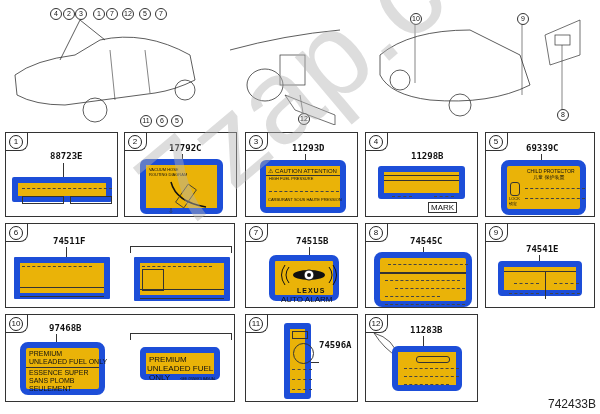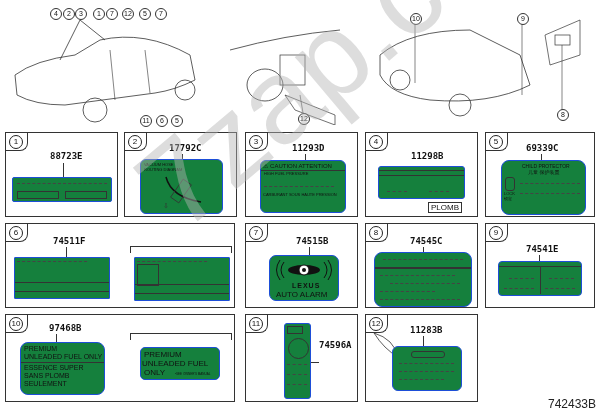--- a/index.html
+++ b/index.html
@@ -4,21 +4,21 @@
 <style>
   html, body { margin:0; padding:0; background:#ffffff; }
   body { width:600px; height:414px; position:relative; overflow:hidden;
          font-family:"Liberation Sans", sans-serif; color:#111; }
   .panel { position:absolute; border:1px solid #333; background:#fff; box-sizing:border-box; }
   .badge { position:absolute; left:0; top:0; width:22px; height:18px; border-right:1px solid #333; border-bottom:1px solid #333;
            border-bottom-right-radius:8px; box-sizing:border-box; }
   .badge span { position:absolute; left:3px; top:2px; width:12px; height:12px; border:1px solid #222; border-radius:50%;
                 font-size:8px; line-height:12px; text-align:center; }
   .pn { position:absolute; font-family:"DejaVu Sans Mono", monospace; font-weight:bold; font-size:9px; color:#111; }
-  .lbl { position:absolute; border:1px solid #1d4ed8; border-radius:6px; box-sizing:border-box; background:#15803d; }
+  .lbl { position:absolute; border:6px solid #1d4ed8; border-radius:6px; box-sizing:border-box; background:#eab308; }
   .line { position:absolute; background:#333; }
   .txt { position:absolute; font-family:"Liberation Sans", sans-serif; color:#111; white-space:nowrap; }
   .callout { position:absolute; width:10px; height:10px; border:1px solid #333; border-radius:50%; font-size:7px;
              line-height:10px; text-align:center; background:#fff; }
   .dash { position:absolute; height:0; border-top:1px dashed #444; }
   .watermark { position:absolute; left:110px; top:150px; font-size:120px; color:rgba(180,180,180,0.45);
                transform:rotate(-40deg); transform-origin:left top; font-family:"Liberation Sans", sans-serif; pointer-events:none; }
   .figid { position:absolute; right:4px; bottom:3px; font-size:12px; color:#222; }
 </style>
 </head>
@@ -122,21 +122,21 @@
   <div class="badge">
       <span>4</span>
     </div>
   <div class="pn" style="left:45px;top:18px;">11298B</div>
   <div class="lbl" style="left:12px;top:33px;width:87px;height:33px;border-radius:3px;">
     <div style="position:absolute;left:0;top:3px;width:100%;border-top:1px solid #333;"></div>
     <div style="position:absolute;left:0;top:8px;width:100%;border-top:1px solid #333;"></div>
     <div class="dash" style="left:8px;top:24px;width:20px;"></div>
     <div class="dash" style="left:50px;top:24px;width:20px;"></div>
   </div>
-  <div style="position:absolute;left:62px;top:69px;font-size:8px;border:1px solid #333;padding:0 2px;">PLOMB</div>
+  <div style="position:absolute;left:62px;top:69px;font-size:8px;border:1px solid #333;padding:0 2px;">MARK</div>
 </div>
 
 <div class="panel" style="left:485px;top:132px;width:110px;height:85px;">
   <div class="badge">
       <span>5</span>
     </div>
   <div class="pn" style="left:40px;top:10px;">69339C</div>
   <div class="line" style="left:55px;top:21px;width:1px;height:6px;"></div>
   <div class="lbl" style="left:15px;top:27px;width:85px;height:55px;border-radius:8px;">
     <div class="txt" style="left:20px;top:2px;font-size:5px;">CHILD PROTECTOR</div>

